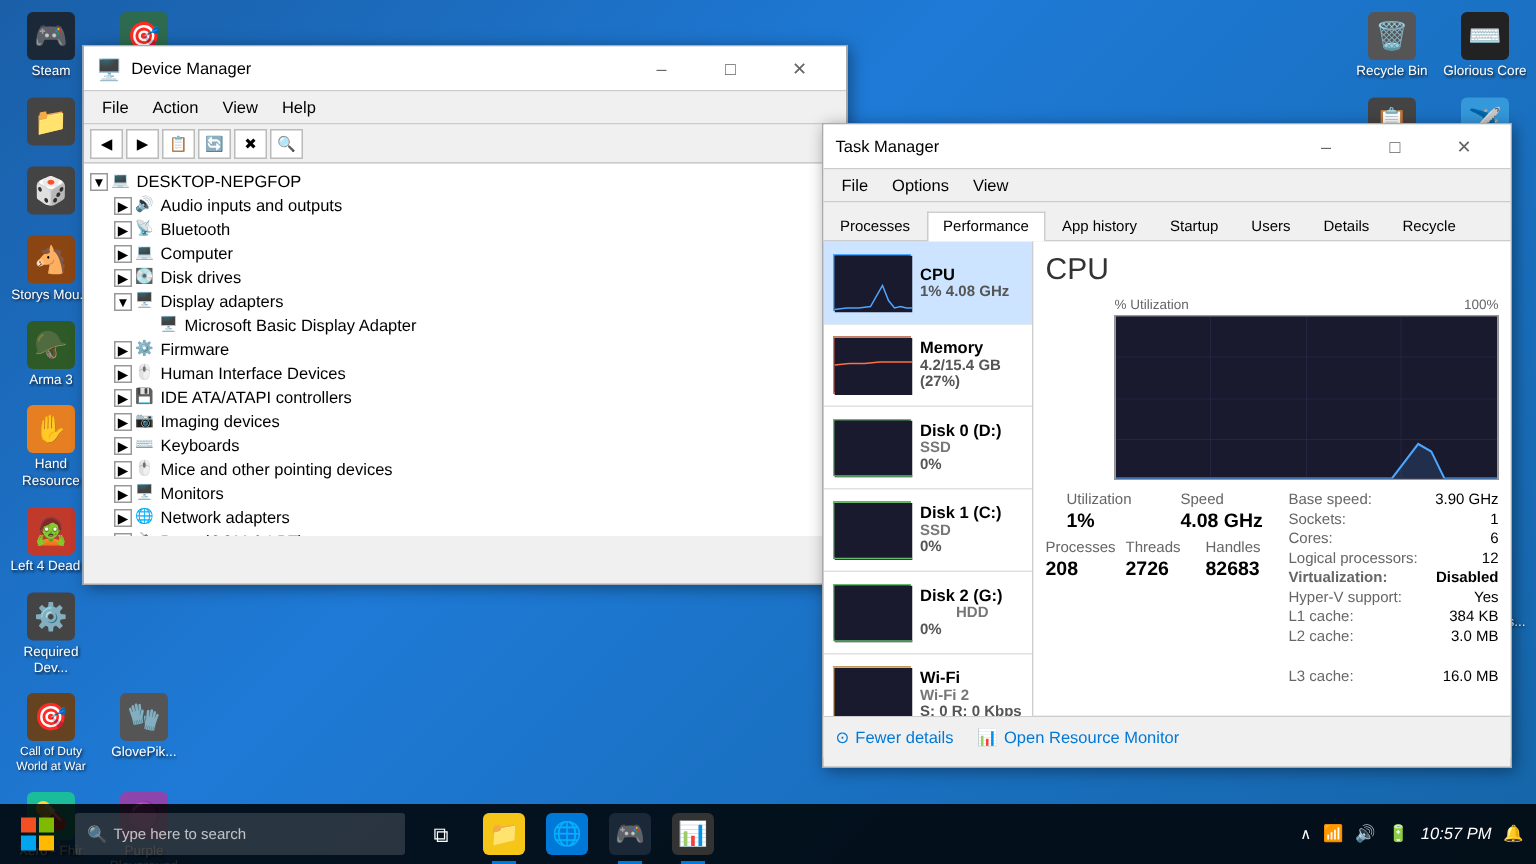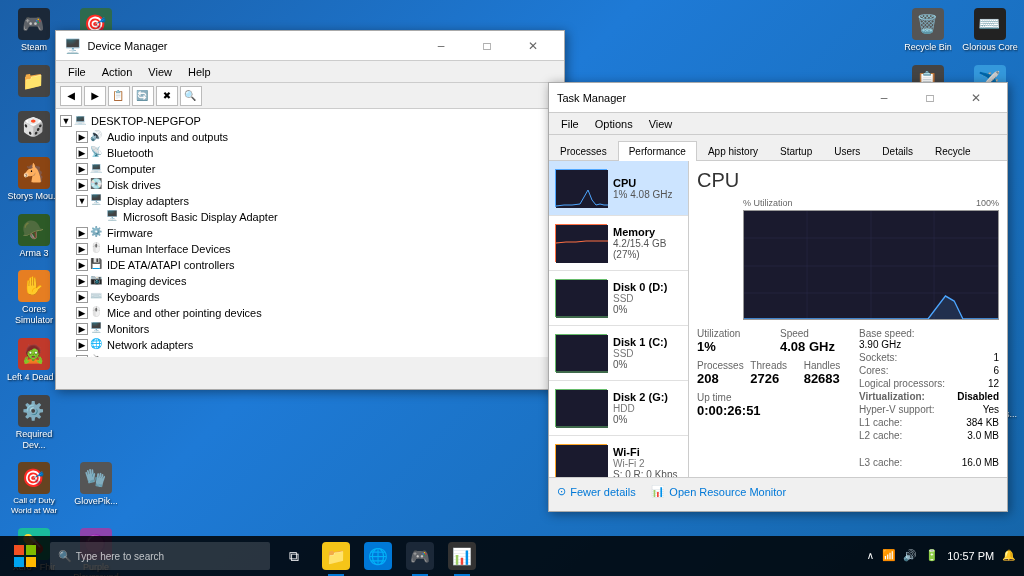--- a/index.html
+++ b/index.html
@@ -61,21 +61,21 @@
       flex: 1;
     }
     .taskbar-tray {
       display: flex;
       align-items: center;
       padding: 0 8px;
       gap: 8px;
       color: white;
       font-size: 11px;
     }
-    .taskbar-time { text-align: right; line-height: 1.3; }
+    .taskbar-time { text-align: right; line-height: 1.3; font-style: italic; }
 
     
     .desktop-icons-left {
       position: absolute;
       left: 4px;
       top: 4px;
       display: flex;
       flex-direction: column;
       gap: 4px;
     }
@@ -299,20 +299,21 @@
       flex-shrink: 0;
     }
     .tm-perf-info { flex: 1; }
     .tm-perf-name {
       font-weight: bold;
       font-size: 11px;
     }
     .tm-perf-value {
       font-size: 10px;
       color: #555;
+      font-weight: bold;
     }
     .tm-main {
       flex: 1;
       padding: 8px;
       overflow-y: auto;
       background: white;
     }
     .tm-cpu-header {
       display: flex;
       justify-content: space-between;
@@ -452,21 +453,21 @@
     <div style="display:flex; gap:2px;">
       <div class="desktop-icon">
         <div class="desktop-icon-img" style="background:#2d5a27;">🪖</div>
         <div class="desktop-icon-label">Arma 3</div>
       </div>
       <div style="width:60px;"></div>
     </div>
     <div style="display:flex; gap:2px;">
       <div class="desktop-icon">
         <div class="desktop-icon-img" style="background:#e67e22;">✋</div>
-        <div class="desktop-icon-label">Cores Simulator</div>
+        <div class="desktop-icon-label">Hand Resource</div>
       </div>
       <div style="width:60px;"></div>
     </div>
     <div style="display:flex; gap:2px;">
       <div class="desktop-icon">
         <div class="desktop-icon-img" style="background:#c0392b;">🧟</div>
         <div class="desktop-icon-label">Left 4 Dead 2</div>
       </div>
       <div style="width:60px;"></div>
     </div>
@@ -733,21 +734,21 @@
 
         <div class="tm-perf-item">
           <div class="tm-perf-graph-mini mini-graph-disk2">
             <svg width="52" height="38" viewBox="0 0 52 38">
               <rect width="52" height="38" fill="#1a1a2e"></rect>
               <polyline points="0,37 52,37" stroke="#66bb6a" stroke-width="1" fill="none"></polyline>
             </svg>
           </div>
           <div class="tm-perf-info">
             <div class="tm-perf-name">Disk 2 (G:)</div>
-            <div class="tm-perf-value" style="color:#777;">HDD</div>
+            <div class="tm-perf-value" style="color:#777;margin-left:24px;">HDD</div>
             <div class="tm-perf-value">0%</div>
           </div>
         </div>
 
         <div class="tm-perf-item">
           <div class="tm-perf-graph-mini mini-graph-wifi">
             <svg width="52" height="38" viewBox="0 0 52 38">
               <rect width="52" height="38" fill="#1a1a2e"></rect>
               <polyline points="0,37 52,37" stroke="#ffa726" stroke-width="1" fill="none"></polyline>
             </svg>
@@ -784,21 +785,21 @@
               <polyline points="0,108 30,108 60,108 90,108 120,108 150,108 170,108 190,108 210,108 230,85 240,90 250,108 260,108 270,108 280,108 290,108" stroke="#4da6ff" stroke-width="1.5" fill="none"></polyline>
 
               <polygon points="0,108 30,108 60,108 90,108 120,108 150,108 170,108 190,108 210,108 230,85 240,90 250,108 260,108 270,108 280,108 290,108 290,110 0,110" fill="rgba(77,166,255,0.15)"></polygon>
             </svg>
           </div>
         </div>
 
         <div style="display:flex; gap:8px; margin-top:4px;">
 
           <div style="flex:1;">
-            <div style="display:grid; grid-template-columns:1fr 1fr; gap:16px 12px;">
+            <div style="display:grid; grid-template-columns:1fr 1fr; gap:16px 12px;margin-left:14px;">
               <div>
                 <div style="font-size:10px; color:#666;">Utilization</div>
                 <div style="font-size:13px; font-weight:bold;">1%</div>
               </div>
               <div>
                 <div style="font-size:10px; color:#666;">Speed</div>
                 <div style="font-size:13px; font-weight:bold;">4.08 GHz</div>
               </div>
             </div>
             <div style="display:grid; grid-template-columns:1fr 1fr 1fr; gap:4px 6px; margin-top:6px;">
@@ -808,28 +809,24 @@
               </div>
               <div>
                 <div style="font-size:10px; color:#666;">Threads</div>
                 <div style="font-size:13px; font-weight:bold;">2726</div>
               </div>
               <div>
                 <div style="font-size:10px; color:#666;">Handles</div>
                 <div style="font-size:13px; font-weight:bold;">82683</div>
               </div>
             </div>
-            <div style="margin-top:6px;">
-              <div style="font-size:10px; color:#666;">Up time</div>
-              <div style="font-size:13px; font-weight:bold;">0:00:26:51</div>
-            </div>
           </div>
 
           <div style="width:140px; font-size:10px;">
-            <div style="display:flex; justify-content:space-between; margin-bottom:2px;flex-direction:column;">
+            <div style="display:flex; justify-content:space-between; margin-bottom:2px;">
               <span style="color:#666;">Base speed:</span>
               <span>3.90 GHz</span>
             </div>
             <div style="display:flex; justify-content:space-between; margin-bottom:2px;">
               <span style="color:#666;">Sockets:</span>
               <span>1</span>
             </div>
             <div style="display:flex; justify-content:space-between; margin-bottom:2px;">
               <span style="color:#666;">Cores:</span>
               <span>6</span>

